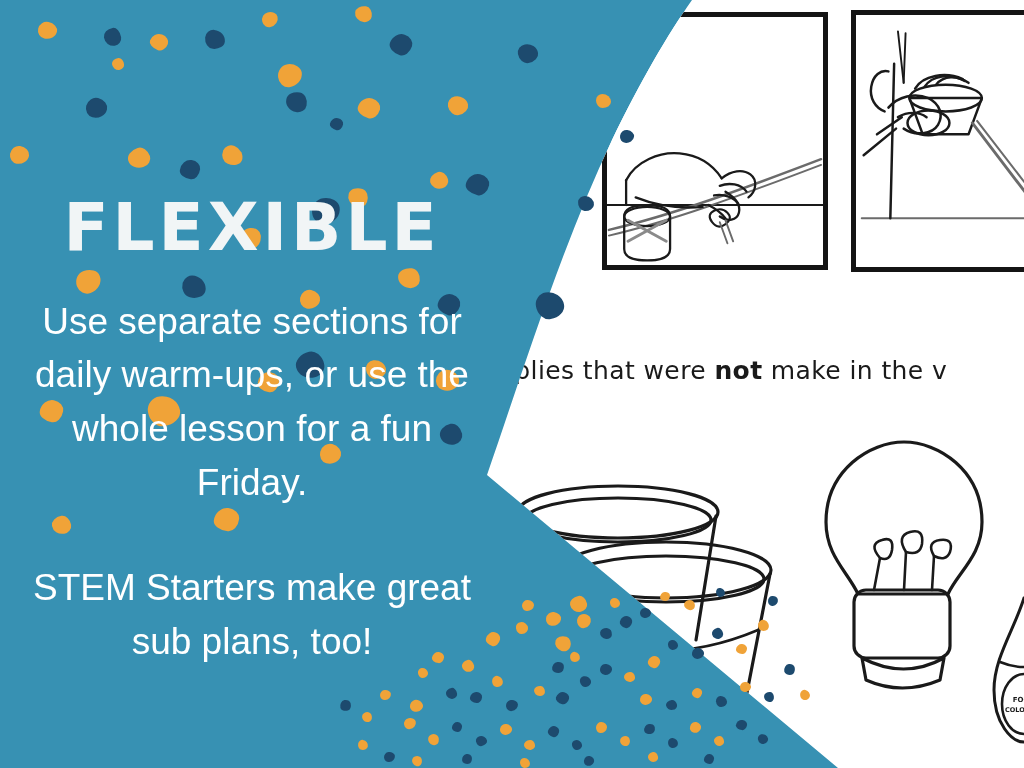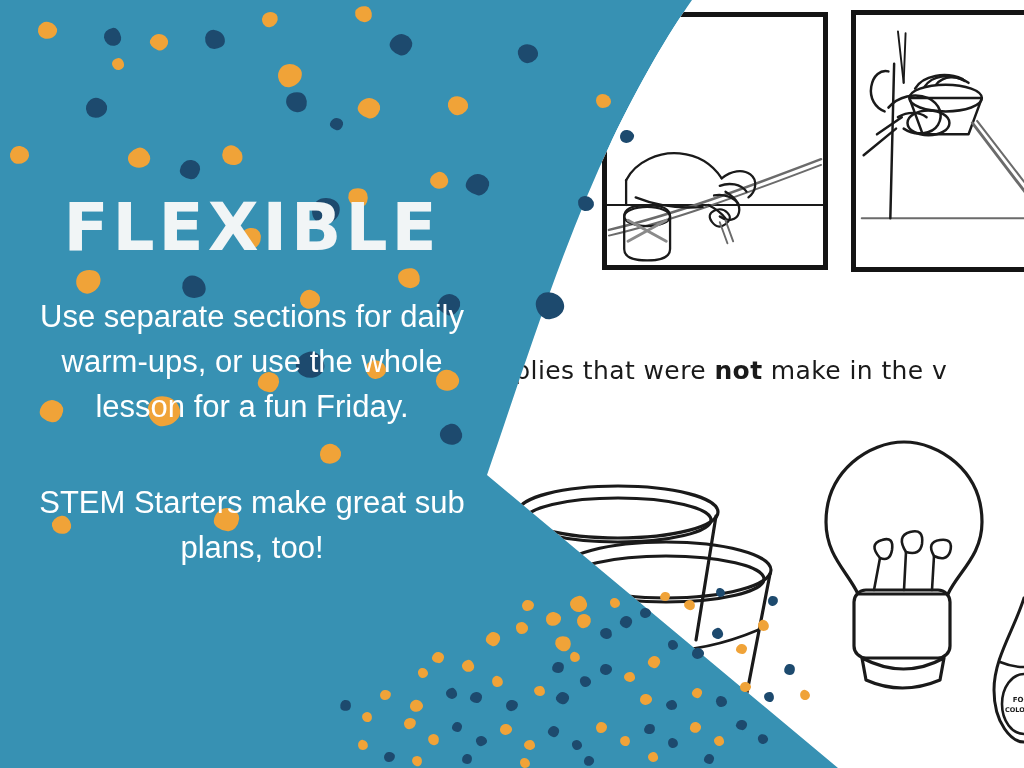--- a/index.html
+++ b/index.html
@@ -48,21 +48,21 @@
     text-align:center;color:#f3f6f7;z-index:5;
   }
   .headline{
     font-family:"DejaVu Sans",sans-serif;
     font-weight:bold;font-size:66px;line-height:.98;
     letter-spacing:4px;margin:0 0 34px 0;color:#f1f5f6;
   }
   .headline .l2{display:block;}
   .body-p{
     font-family:"Liberation Sans","DejaVu Sans",sans-serif;
-    font-weight:300;font-size:31px;line-height:1.45;margin:0;color:#ffffff;
+    font-weight:300;font-size:37px;line-height:1.45;margin:0;color:#ffffff;
   }
   .body-p.second{margin-top:52px;}
 
   
   .confetti{position:absolute;left:0;top:0;width:1024px;height:768px;pointer-events:none;z-index:4;}
   .dot{position:absolute;}
 </style>
 </head>
 <body>
 

